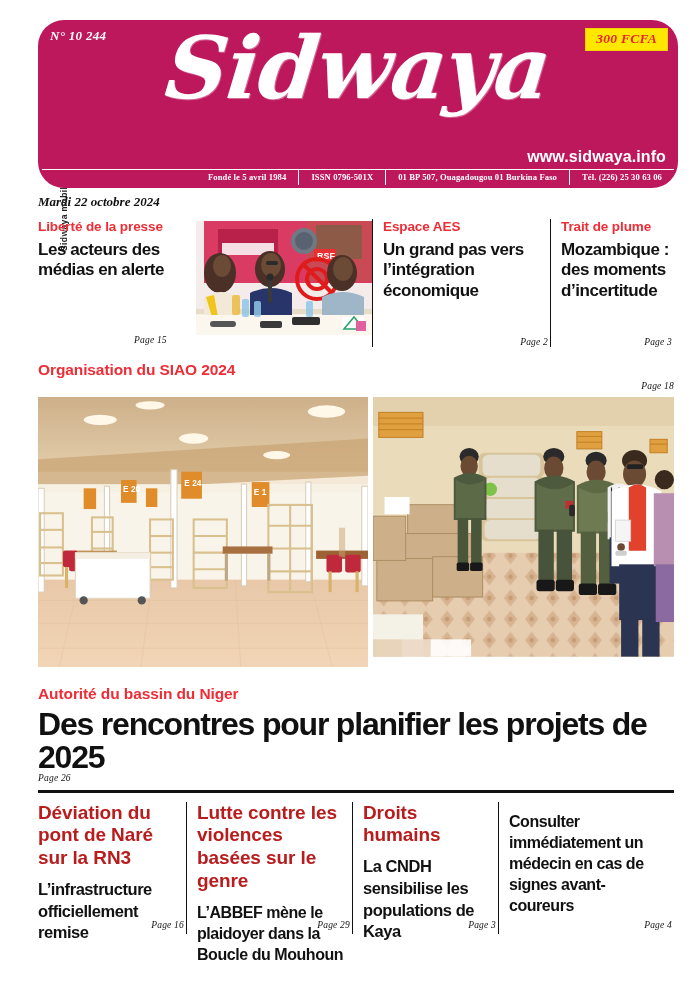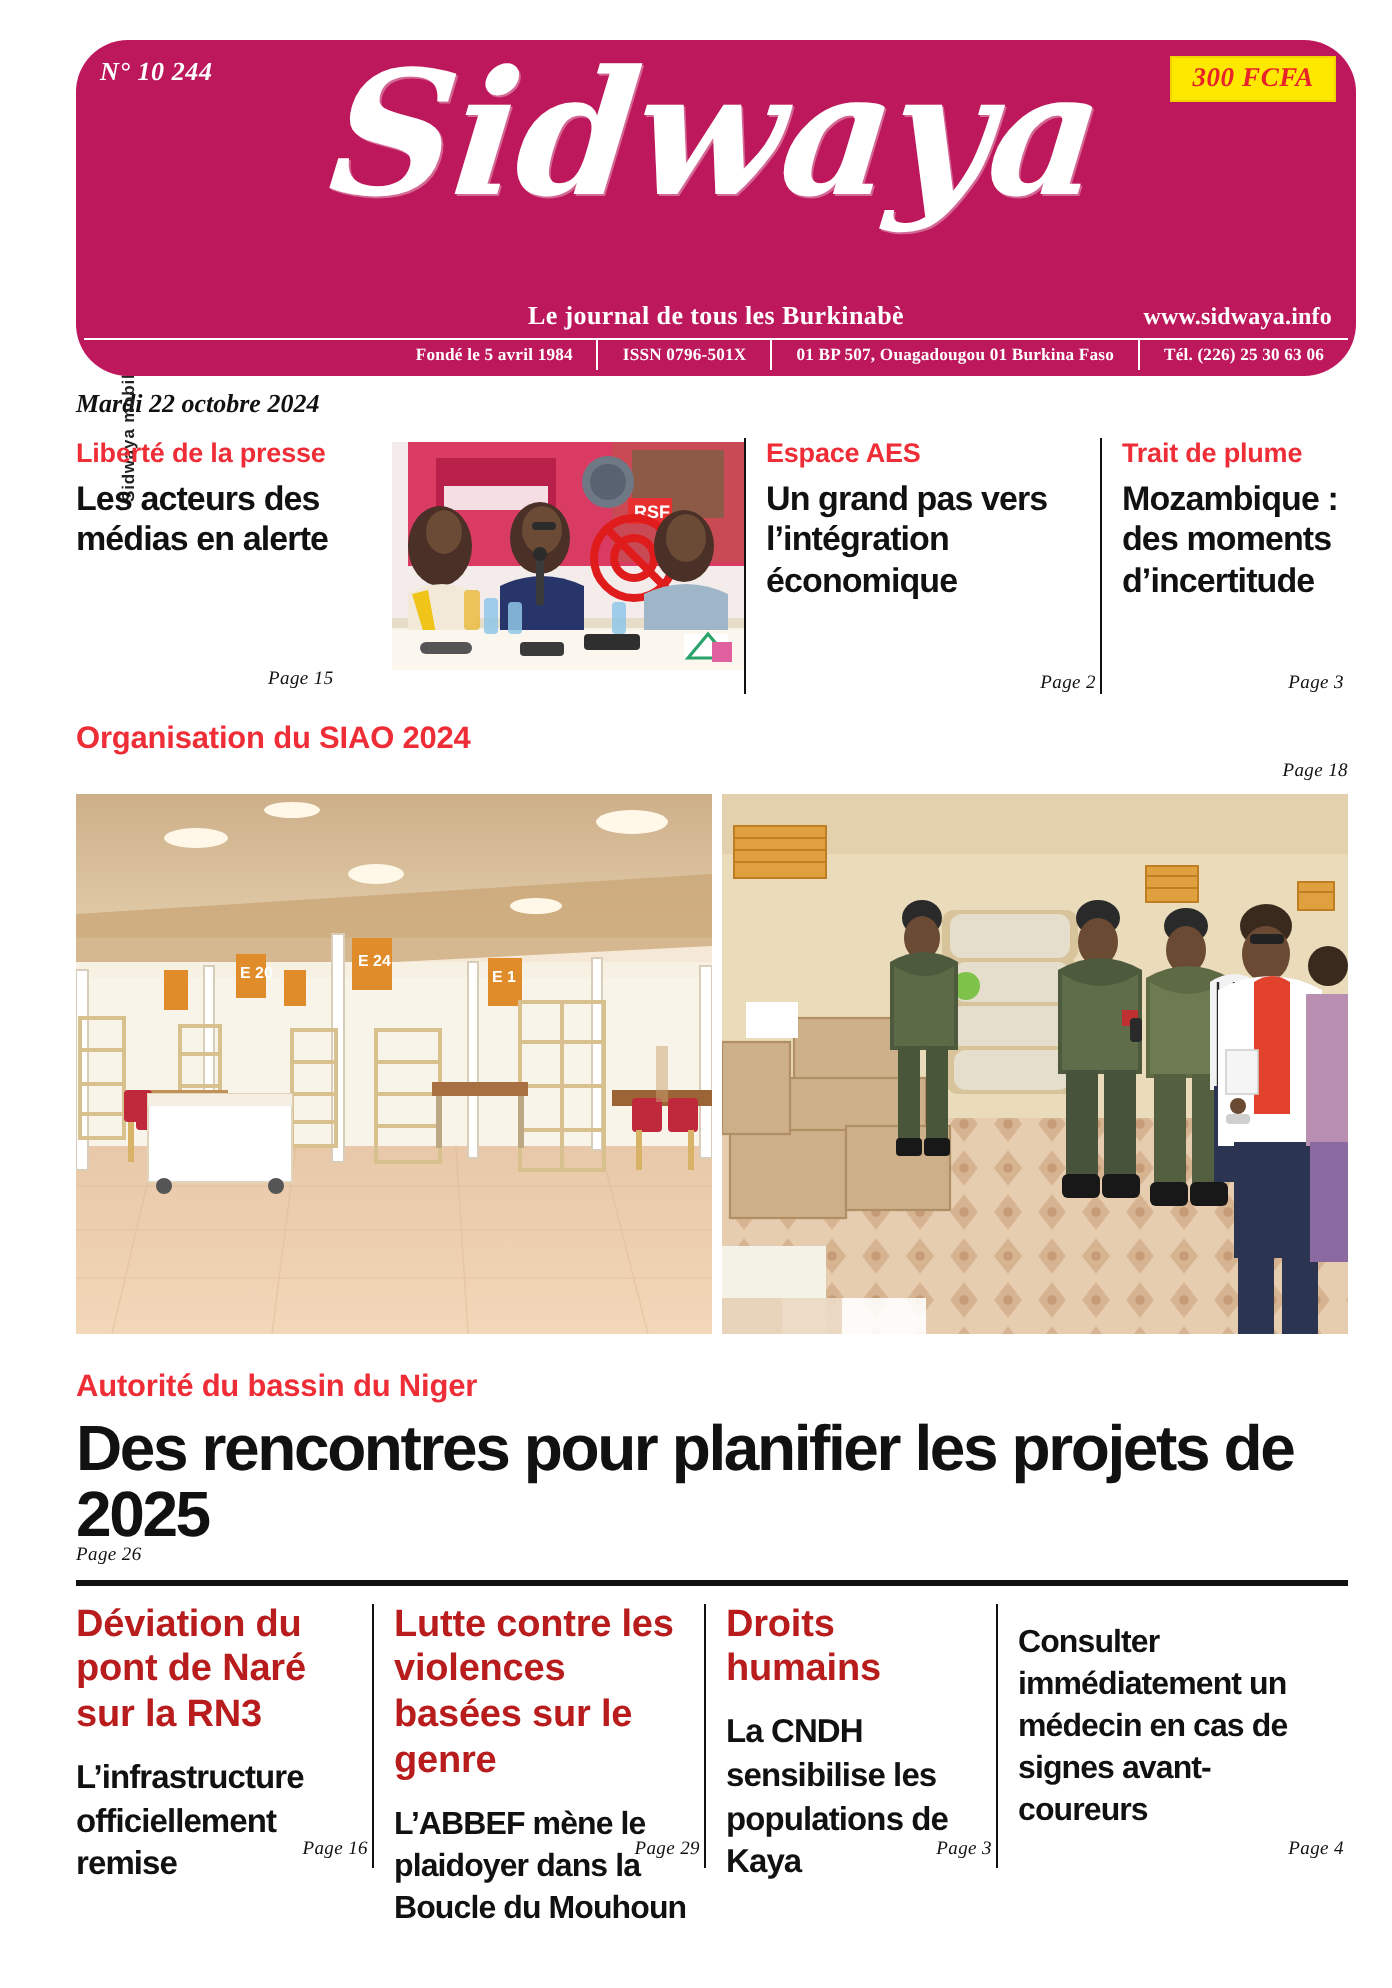--- a/index.html
+++ b/index.html
@@ -100,23 +100,23 @@
     font-family: "Liberation Serif", serif;
     font-size: 13px;
     font-weight: 600;
     letter-spacing: .2px;
   }
   .website {
     position: absolute;
     bottom: 22px;
     right: 12px;
     color: #fff;
-    font-family: Liberation Serif, serif;
-    font-weight: bold;
-    font-size: 12px;
+    font-family: Liberation Sans, sans-serif;
+    font-weight: bold;
+    font-size: 16px;
     letter-spacing: .1px;
   }
   .infobar {
     position: absolute;
     left: 4px;
     right: 4px;
     bottom: 3px;
     height: 15px;
     display: flex;
     align-items: center;
@@ -223,21 +223,21 @@
   .photorow {
     margin: 6px 22px 0 38px;
     display: flex;
     gap: 5px;
     height: 270px;
   }
   .photo {
     position: relative;
     overflow: hidden;
   }
-  .photo-left { width: 318px; flex: 0 0 318px; }
+  .photo-left { width: 318px; flex: 0 0 318px; padding-left: 12px; }
   .photo-right { flex: 1; }
 
   
   .lead2 {
     margin: 18px 22px 0 38px;
     position: relative;
   }
   .lead2 .kicker-red {
     font-size: 15.5px;
   }
@@ -306,21 +306,20 @@
 <body>
 
 <div class="masthead-wrap">
   <div class="side-code">
     <span>Sidwaya mobile: tapez *334#</span>
   </div>
   <div class="masthead">
     <div class="issue-no">N° 10 244</div>
     <div class="price-badge">300 FCFA</div>
     <div class="logo">Sidwaya</div>
-    <div class="tagline">Le journal de tous les Burkinabè</div>
     <div class="website">www.sidwaya.info</div>
     <div class="infobar">
       <div class="cell">Fondé le 5 avril 1984</div>
       <div class="cell">ISSN 0796-501X</div>
       <div class="cell">01 BP 507, Ouagadougou 01 Burkina Faso</div>
       <div class="cell">Tél. (226) 25 30 63 06</div>
     </div>
   </div>
 </div>
 

